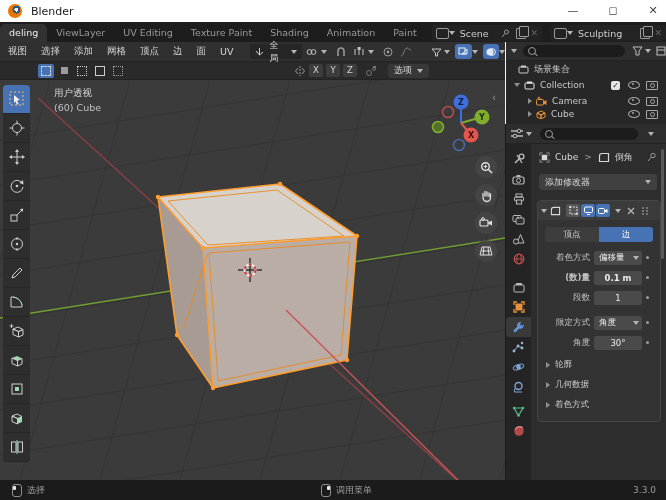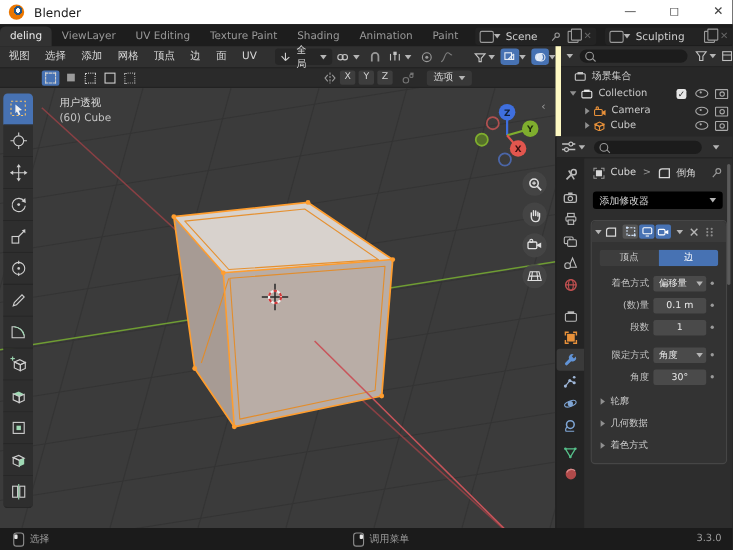--- a/index.html
+++ b/index.html
@@ -44,41 +44,41 @@
   .viewport{left:0;top:80px;width:505px;height:400px;background:#3b3b3b;overflow:hidden;}
   .ovltext{font-size:9.5px;color:#d9d9d9;}
   
   .toolbar{left:3px;top:5px;width:27px;}
   .tool{width:27px;height:28px;background:#2e2e2e;border-bottom:1px solid #262626;display:flex;align-items:center;justify-content:center;position:relative;}
   .tool:first-child{border-radius:4px 4px 0 0;}
   .tool:last-child{border-radius:0 0 4px 4px;}
   .tool.on{background:#4772b3;}
   .navbtn{position:absolute;width:22px;height:22px;border-radius:50%;background:rgba(70,70,70,.85);display:flex;align-items:center;justify-content:center;}
   
-  .outliner{left:505px;top:42px;width:161px;height:82px;background:#272727;border-left:5px solid #fef9c3;box-sizing:border-box;}
+  .outliner{left:505px;top:42px;width:161px;height:82px;background:#272727;border-left:1px solid #fef9c3;box-sizing:border-box;}
   .ohead{height:18px;background:#2e2e2e;display:flex;align-items:center;border-bottom:1px solid #222;}
   .search{background:#1c1c1c;border-radius:7px;height:12px;display:flex;align-items:center;padding:0 5px;}
   .mag{width:6px;height:6px;border:1px solid #9a9a9a;border-radius:50%;position:relative;}
   .mag:after{content:"";position:absolute;left:5px;top:6px;width:4px;height:1px;background:#9a9a9a;transform:rotate(45deg);}
   .orow{display:flex;align-items:center;height:16px;font-size:9px;color:#c9c9c9;position:relative;}
   .tri-r{width:0;height:0;border-top:3px solid transparent;border-bottom:3px solid transparent;border-left:4px solid #909090;}
   .tri-d{width:0;height:0;border-left:3px solid transparent;border-right:3px solid transparent;border-top:4px solid #909090;}
   .eye{width:10px;height:6px;border:1px solid #aaa;border-radius:50%;position:relative;}
   .eye:after{content:"";position:absolute;left:3px;top:1px;width:2px;height:2px;background:#aaa;border-radius:50%;}
   .camic{width:10px;height:7px;border:1px solid #aaa;border-radius:1px;position:relative;}
   .camic:after{content:"";position:absolute;left:3px;top:1px;width:3px;height:3px;border:1px solid #aaa;border-radius:50%;}
   .chk{width:9px;height:9px;background:#e6e6e6;border-radius:2px;color:#1d1d1d;font-size:8px;line-height:9px;text-align:center;font-weight:bold;}
   
   .props{left:505px;top:124px;width:161px;height:356px;background:#2d2d2d;border-left:1px solid #1a1a1a;box-sizing:border-box;}
   .phead{height:19px;background:#2e2e2e;display:flex;align-items:center;border-bottom:1px solid #222;}
   .ptabs{position:absolute;left:0;top:19px;width:25px;height:337px;background:#242424;}
   .ptab{width:25px;height:20px;display:flex;align-items:center;justify-content:center;}
   .ptab.on{background:#3a3a3a;border-radius:3px 0 0 3px;}
   .crumb{position:absolute;left:25px;top:24px;width:136px;height:18px;display:flex;align-items:center;font-size:9px;color:#d8d8d8;}
-  .addmod{position:absolute;left:33px;top:50px;width:118px;height:16px;background:#000000;border-radius:3px;display:flex;align-items:center;font-size:9px;color:#d8d8d8;padding:0 6px;box-sizing:border-box;}
+  .addmod{position:absolute;left:33px;top:50px;width:118px;height:16px;background:#404040;border-radius:3px;display:flex;align-items:center;font-size:9px;color:#d8d8d8;padding:0 6px;box-sizing:border-box;}
   .modpanel{position:absolute;left:31px;top:76px;width:124px;height:222px;background:#333333;border:1px solid #464646;border-radius:4px;box-sizing:border-box;}
   .mhead{height:19px;background:#3b3b3b;border-radius:4px 4px 0 0;display:flex;align-items:center;padding:0 3px;}
   .tgl{width:14px;height:13px;border-radius:2px;margin-left:1px;display:flex;align-items:center;justify-content:center;}
   .tgl.on{background:#4772b3;}
   .seg{display:flex;position:absolute;left:7px;top:26px;width:108px;height:15px;border-radius:3px;overflow:hidden;}
   .seg div{flex:1;text-align:center;font-size:8.5px;line-height:15px;color:#cfcfcf;background:#3d3d3d;}
   .seg div.on{background:#4772b3;color:#fff;}
   .frow{position:absolute;left:0;width:124px;height:15px;display:flex;align-items:center;}
   .flabel{width:52px;text-align:right;font-size:8.5px;color:#c3c3c3;}
   .ffield{width:48px;height:14px;background:#4a4a4a;border-radius:2px;margin-left:4px;display:flex;align-items:center;justify-content:center;font-size:8.5px;color:#ececec;position:relative;}
@@ -688,21 +688,21 @@
     </div>
 
     <div class="frow" style="top:49px;">
       <span class="flabel">着色方式</span>
       <div class="ffield dd">
         <span>偏移量</span>
         <span class="caret"></span>
       </div>
       <span class="adot"></span>
     </div>
-    <div class="frow" style="top:69px;">
+    <div class="frow" style="top:69px;font-weight:bold;">
       <span class="flabel">(数)量</span>
       <div class="ffield">
         <span>0.1 m</span>
       </div>
       <span class="adot"></span>
     </div>
     <div class="frow" style="top:89px;">
       <span class="flabel">段数</span>
       <div class="ffield">
         <span>1</span>

